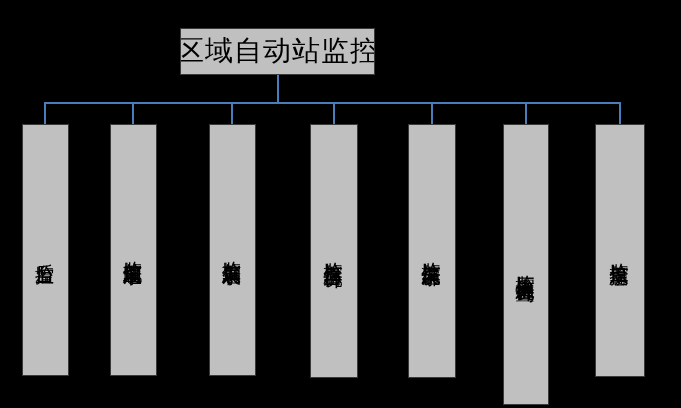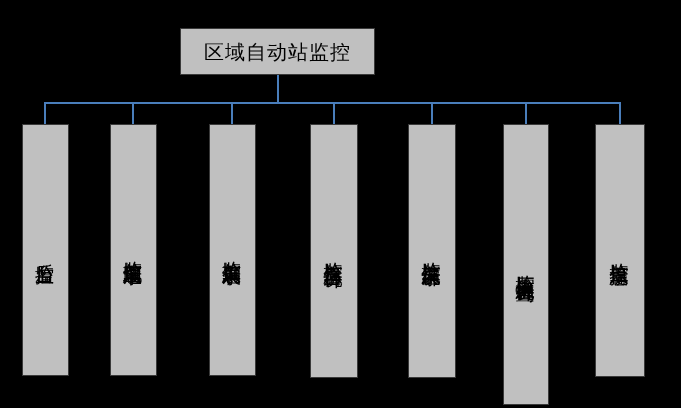--- a/index.html
+++ b/index.html
@@ -31,21 +31,21 @@
   }
 
   
   .node.root {
     left: 180px;
     top: 28px;
     width: 195px;
     height: 47px;
   }
   .node.root .label {
-    font-size: 20px;
+    font-size: 28px;
     line-height: 1.1;
     letter-spacing: 1px;
     white-space: nowrap;
     writing-mode: horizontal-tb;
   }
 
   
   .node.leaf .label {
     writing-mode: vertical-rl;
     text-orientation: upright;

